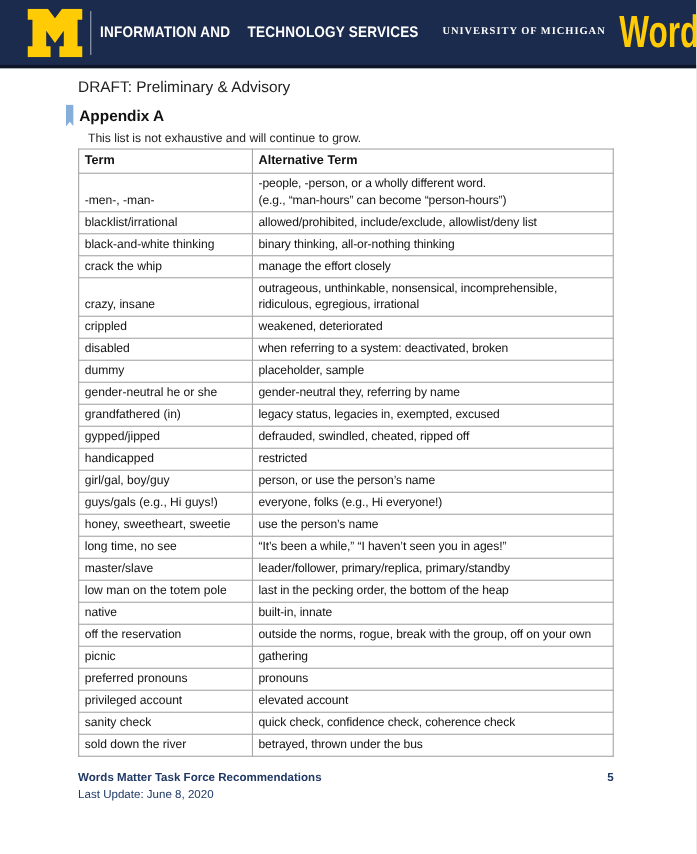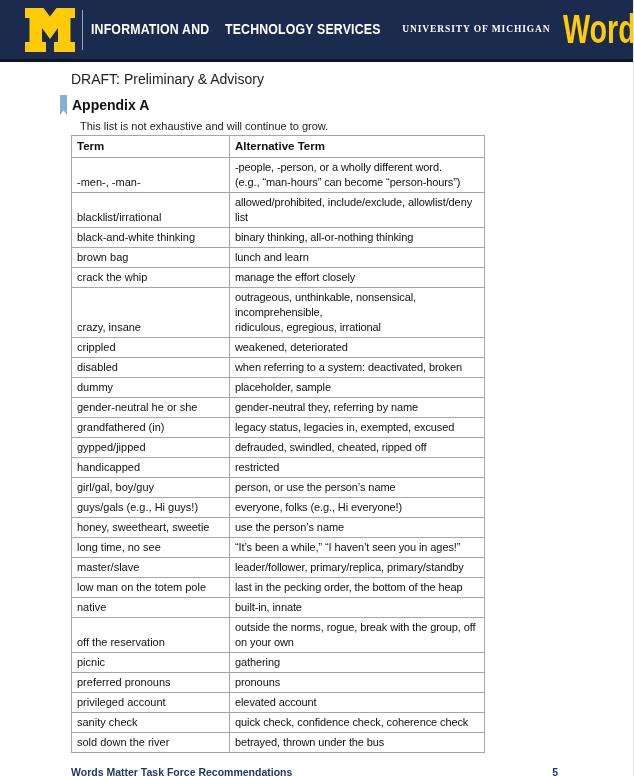--- a/index.html
+++ b/index.html
@@ -40,21 +40,21 @@
     display:flex; align-items:center;
   }
   .bookmark {
     width:7px; height:20px; background:#85AEDB; flex:0 0 auto;
     clip-path:polygon(0 0,100% 0,100% 100%,50% 78%,0 100%);
     margin-left:-11px; margin-right:5px;
   }
   h2.section { margin:9px 0 0 0; font-size:19px; font-weight:400; color:#3C4043; }
   p.intro { margin:5px 0 3px 9px; font-size:11px; color:#222222; }
 
-  table.terms { border-collapse:collapse; width:414px; table-layout:fixed; }
+  table.terms { border-collapse:collapse; width:487px; table-layout:fixed; }
   table.terms col.c1 { width:158px; }
   table.terms th, table.terms td {
     border:1px solid #A6A6A6; padding:2px 5px; color:#111111;
   }
   table.terms th {
     text-align:left; font-size:11.5px; padding:3px 5px; line-height:15px;
   }
   td.term { font-size:11px; line-height:15px; vertical-align:bottom; }
   td.alt  { font-size:11px; line-height:15px; vertical-align:middle; white-space:pre-line; letter-spacing:-.1px; }
 
@@ -114,24 +114,20 @@
   <tr>
     <td class="term">blacklist/irrational</td>
     <td class="alt">allowed/prohibited, include/exclude, allowlist/deny list</td>
   </tr>
 
   <tr>
     <td class="term">black-and-white thinking</td>
     <td class="alt">binary thinking, all-or-nothing thinking</td>
   </tr>
 
-  <tr>
-    <td class="term">brown bag</td>
-    <td class="alt">lunch and learn</td>
-  </tr>
 
   <tr>
     <td class="term">crack the whip</td>
     <td class="alt">manage the effort closely</td>
   </tr>
 
   <tr>
     <td class="term">crazy, insane</td>
     <td class="alt">outrageous, unthinkable, nonsensical, incomprehensible,
 ridiculous, egregious, irrational</td>

